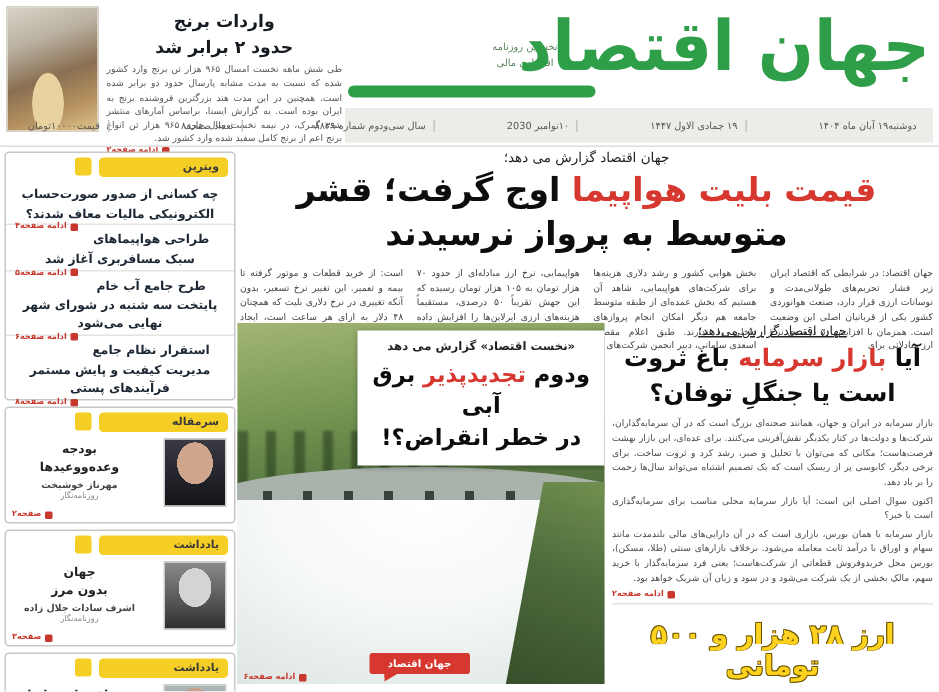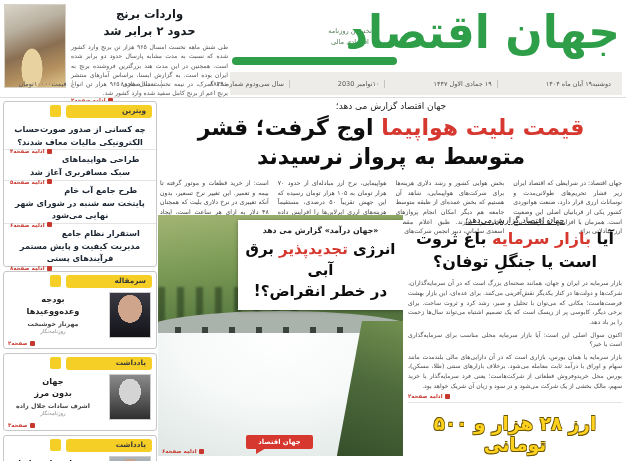--- a/index.html
+++ b/index.html
@@ -276,23 +276,23 @@
 
   <section class="dam">
     <div class="dam-hills"></div>
     <div class="dam-trees"></div>
     <div class="dam-crest"></div>
     <div class="dam-gates"></div>
     <div class="dam-water"></div>
     <div class="dam-cliff"></div>
 
     <div class="hydro-box">
-      <div class="hydro-kicker">«جهان درآمد» گزارش می دهد</div>
+      <div class="hydro-kicker">«نخست اقتصاد» گزارش می دهد</div>
       <div class="hydro-headline">
-        <span>انرژی </span><span class="red">تجدیدپذیر</span><span> برق آبی</span><br>
+        <span>ودوم </span><span class="red">تجدیدپذیر</span><span> برق آبی</span><br>
         <span>در خطر انقراض؟!</span>
       </div>
     </div>
 
     <div class="brand-bubble">جهان اقتصاد</div>
     <span class="cont dam-page">
         <i class="ico"></i>
         <b>ادامه صفحه۶</b>
       </span>
   </section>

